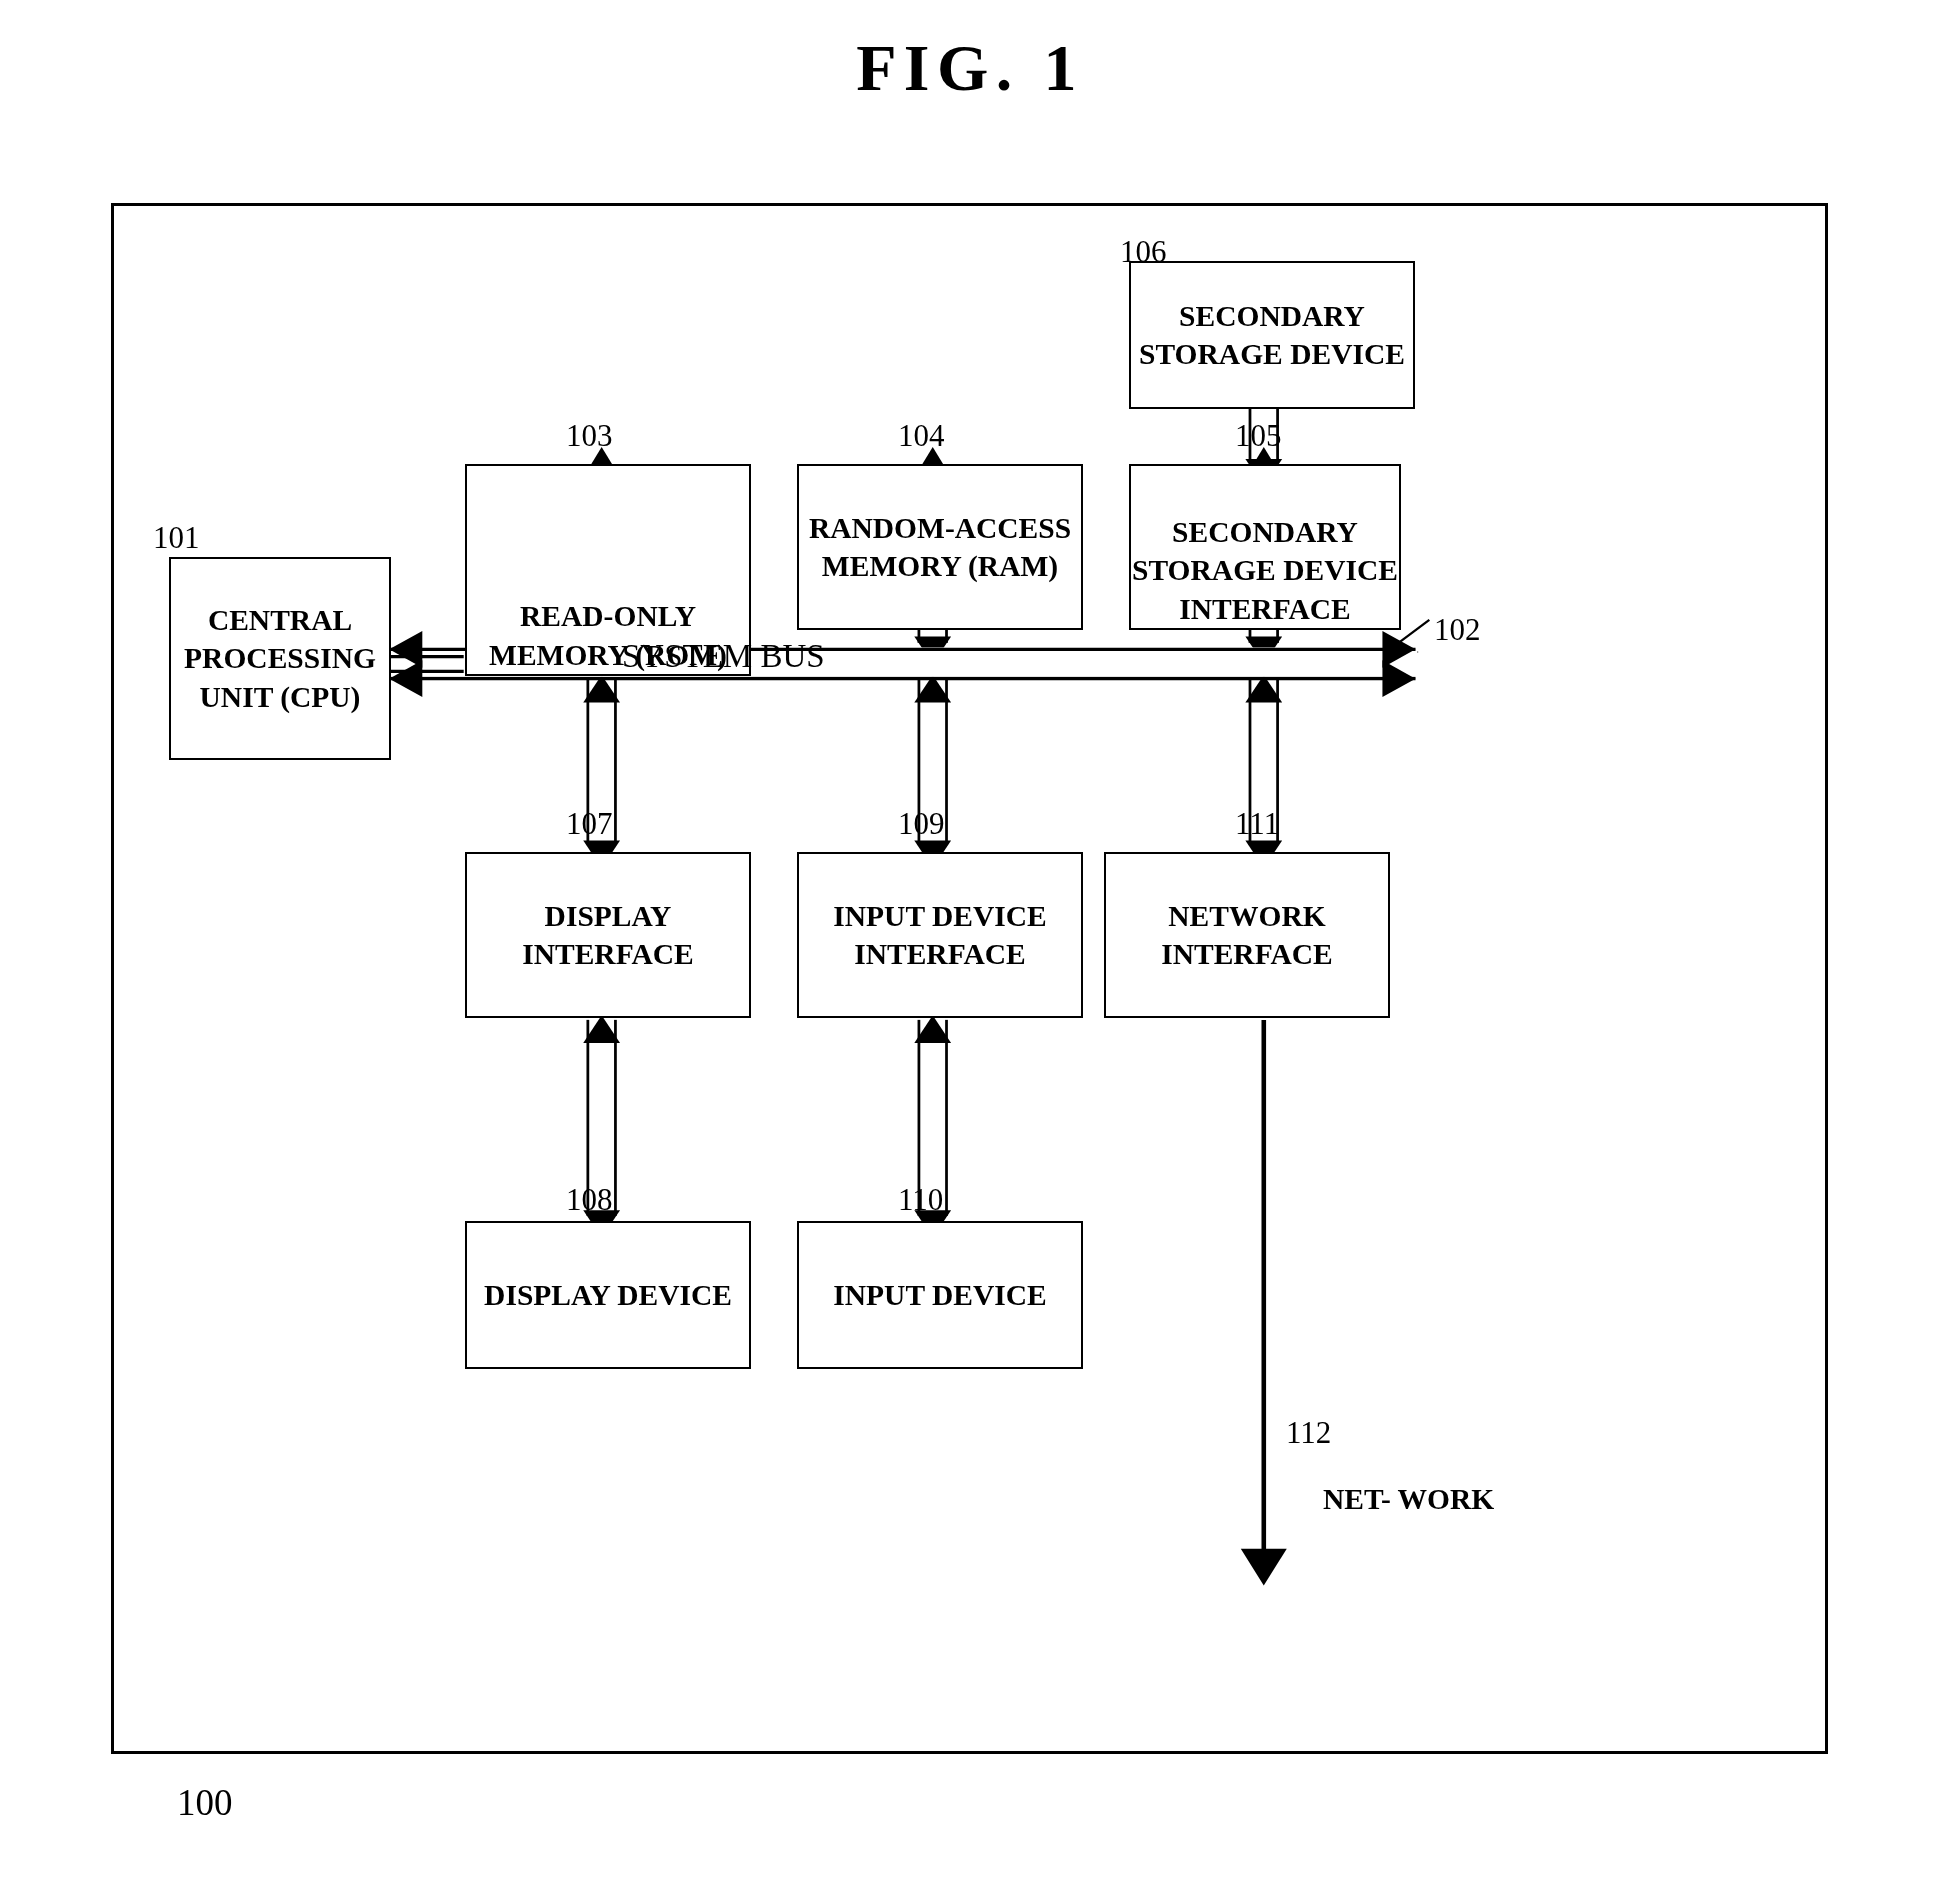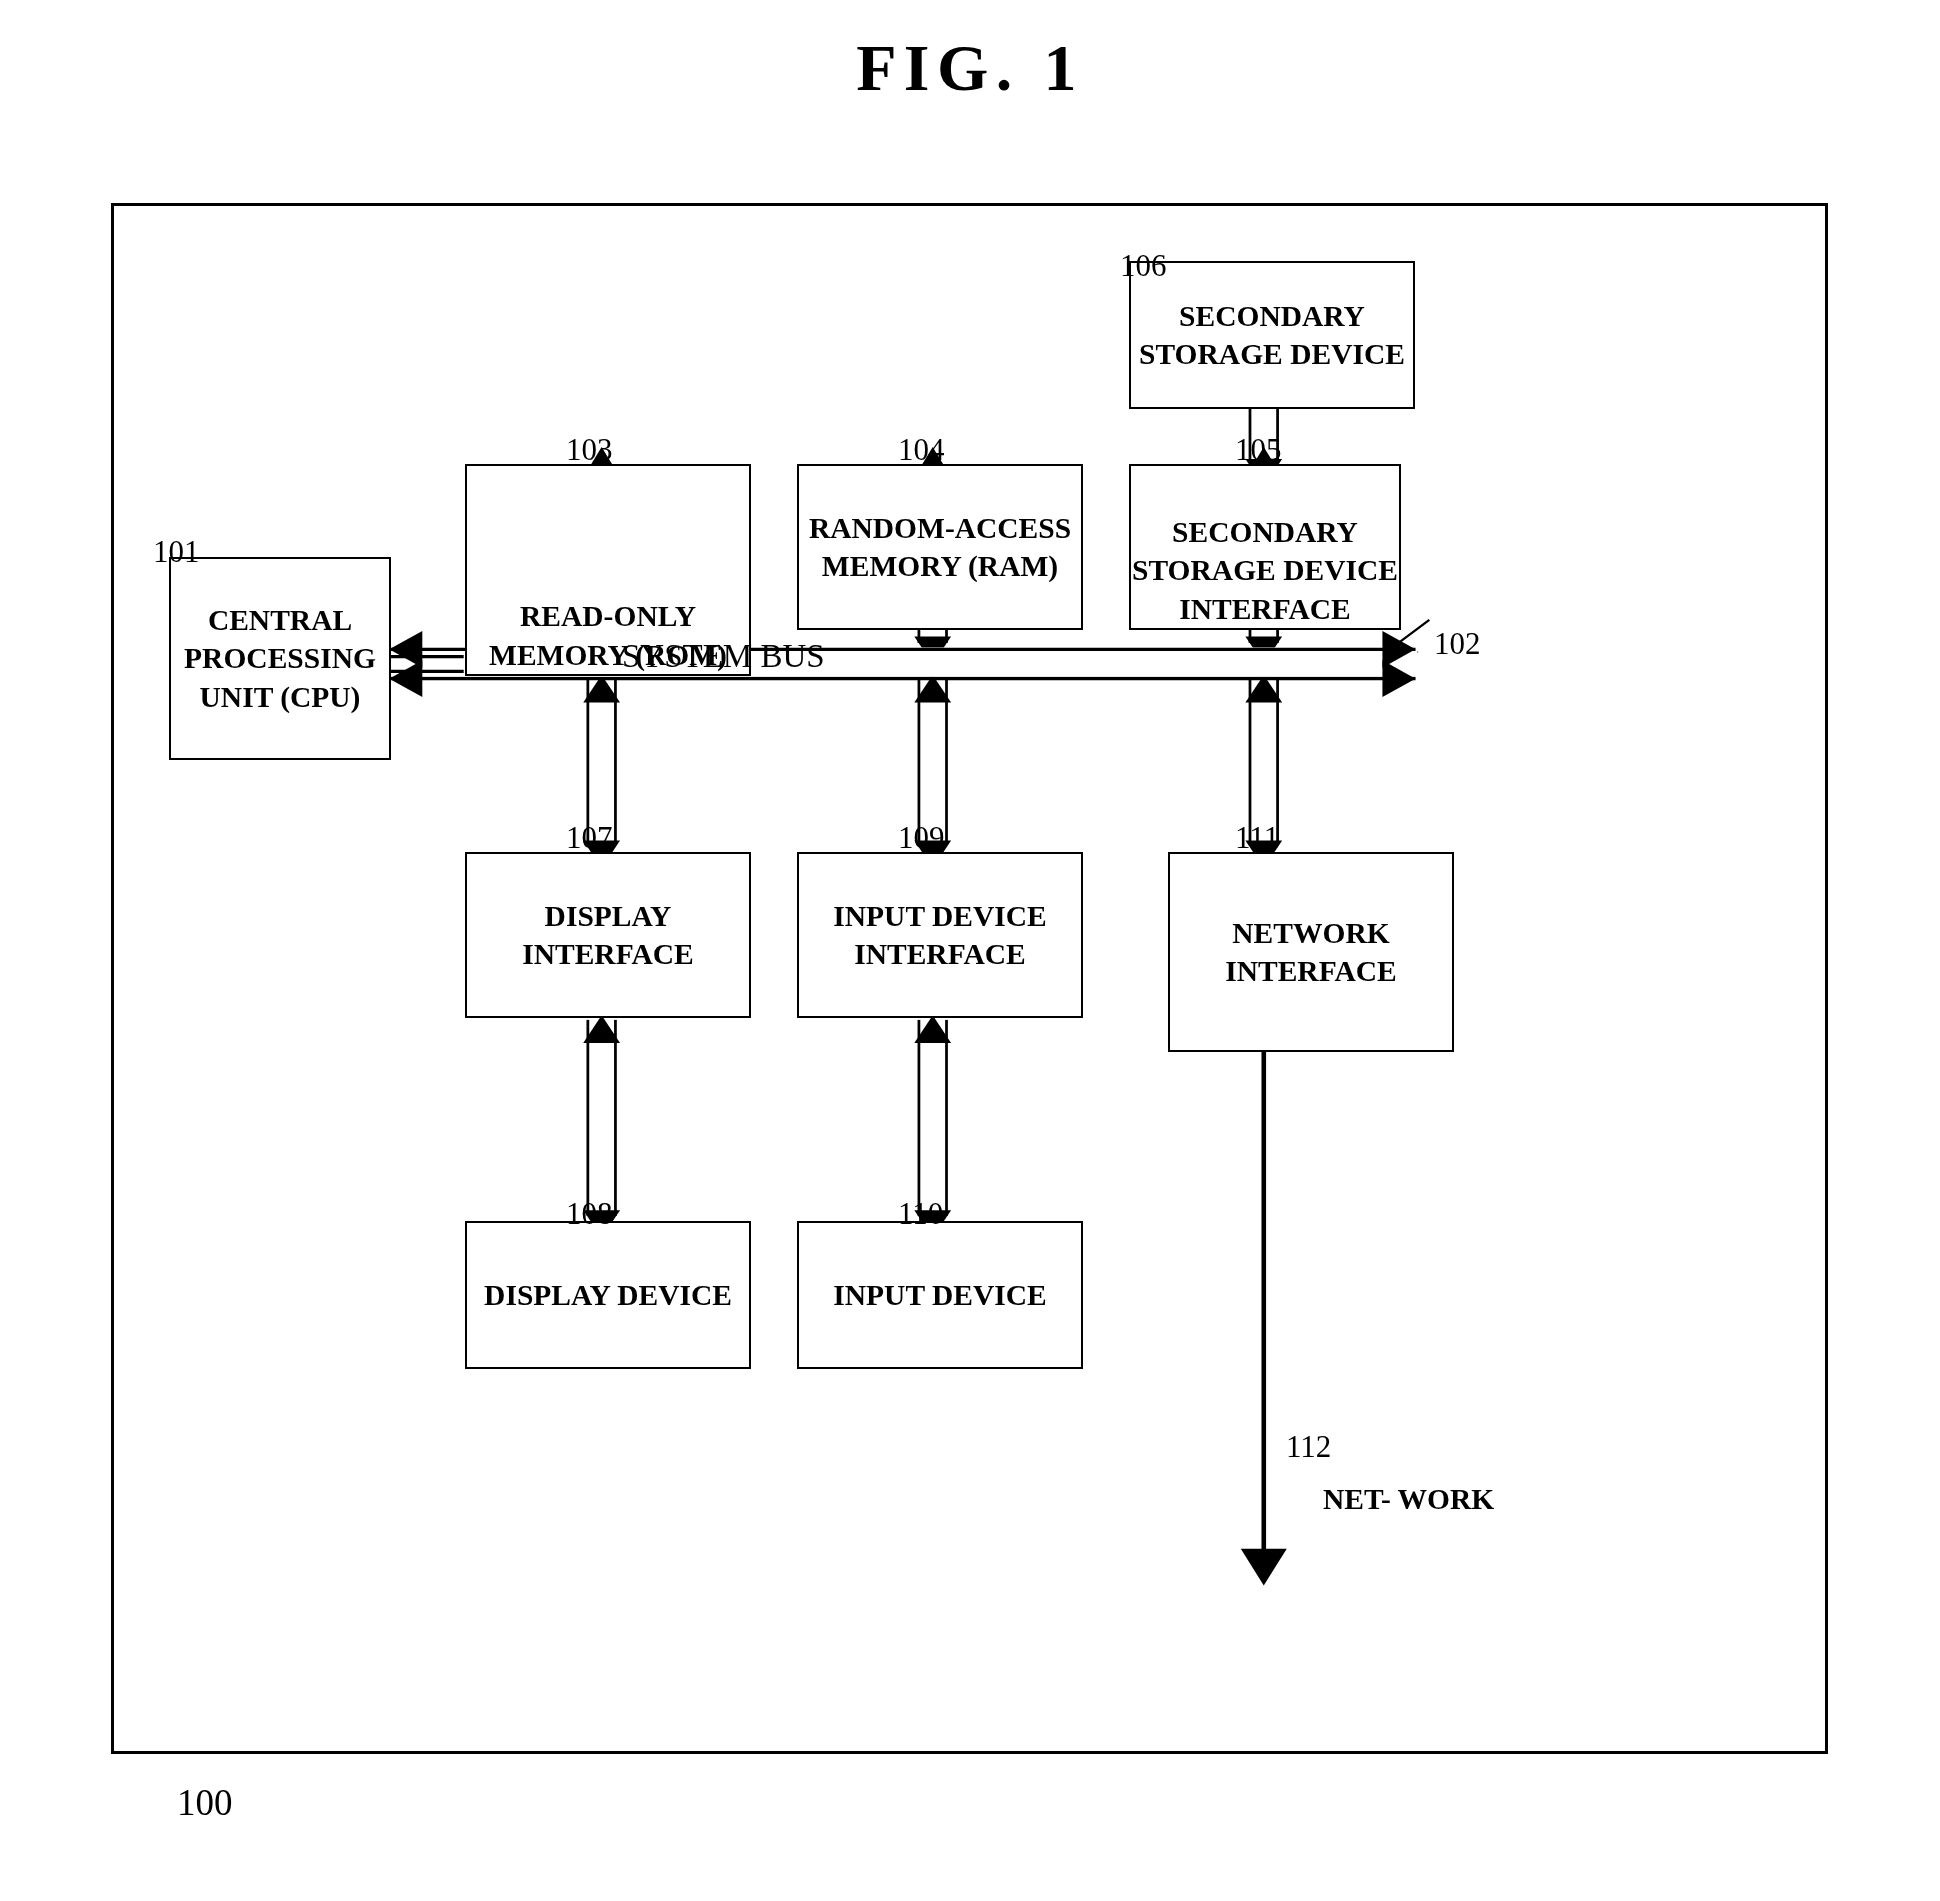--- a/index.html
+++ b/index.html
@@ -96,24 +96,24 @@
     
     .idi-box {
       left: 683px;
       top: 646px;
       width: 286px;
       height: 166px;
     }
 
     
     .ni-box {
-      left: 1054px;
+      left: 990px;
       top: 646px;
       width: 286px;
-      height: 200px;
+      height: 166px;
     }
 
     
     .dd-box {
       left: 351px;
       top: 1015px;
       width: 286px;
       height: 148px;
     }
 
@@ -123,21 +123,20 @@
       top: 1015px;
       width: 286px;
       height: 148px;
     }
 
     
     .ref-label {
       position: absolute;
       font-size: 31px;
       font-weight: normal;
-      margin-top: 14px;
     }
 
     
     .svg-overlay {
       position: absolute;
       top: 0;
       left: 0;
       width: 100%;
       height: 100%;
       pointer-events: none;

